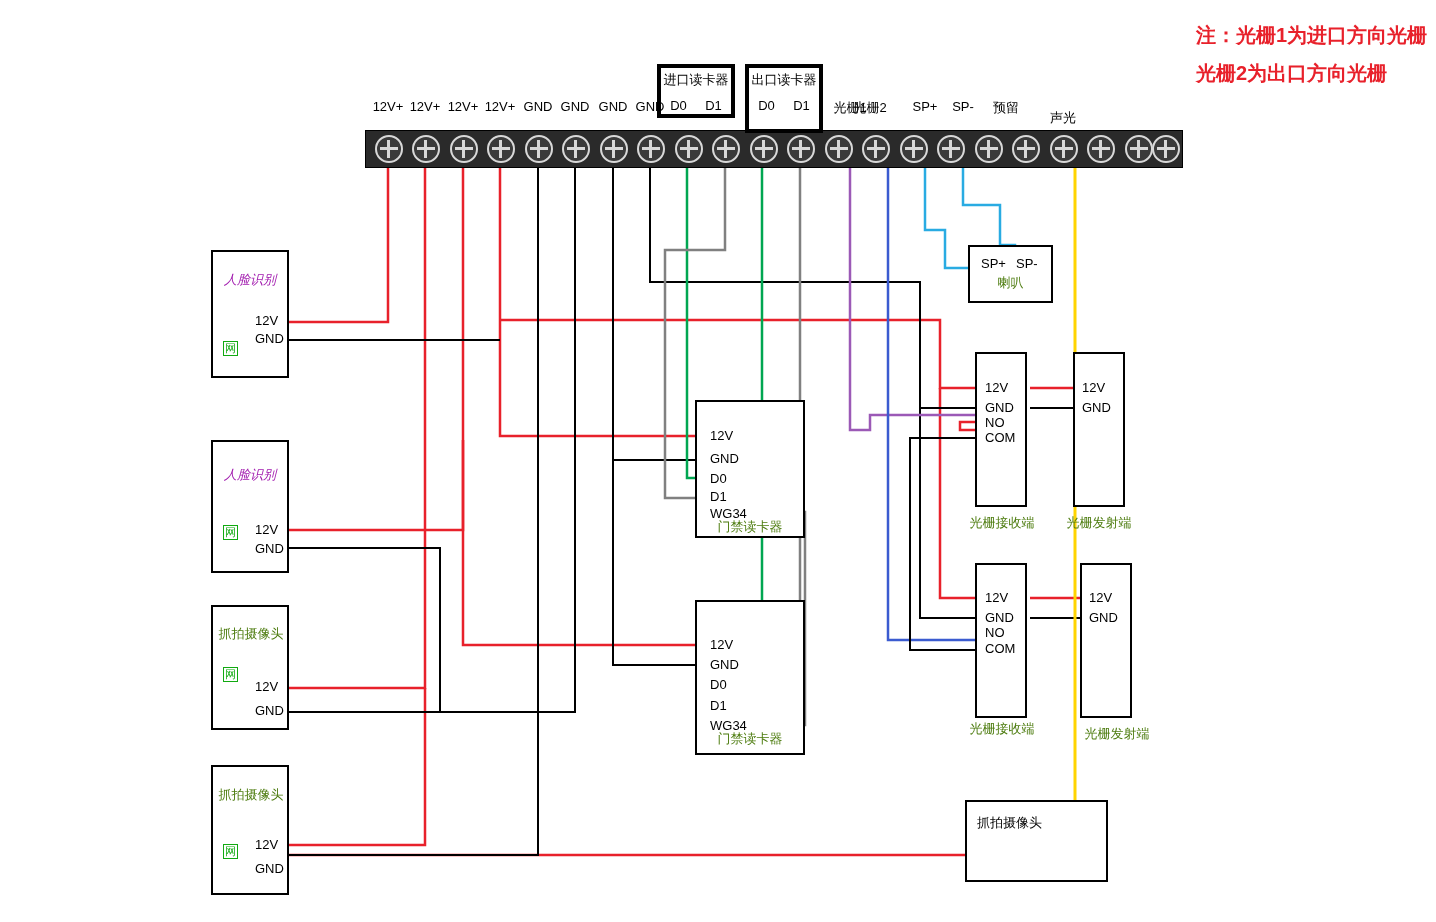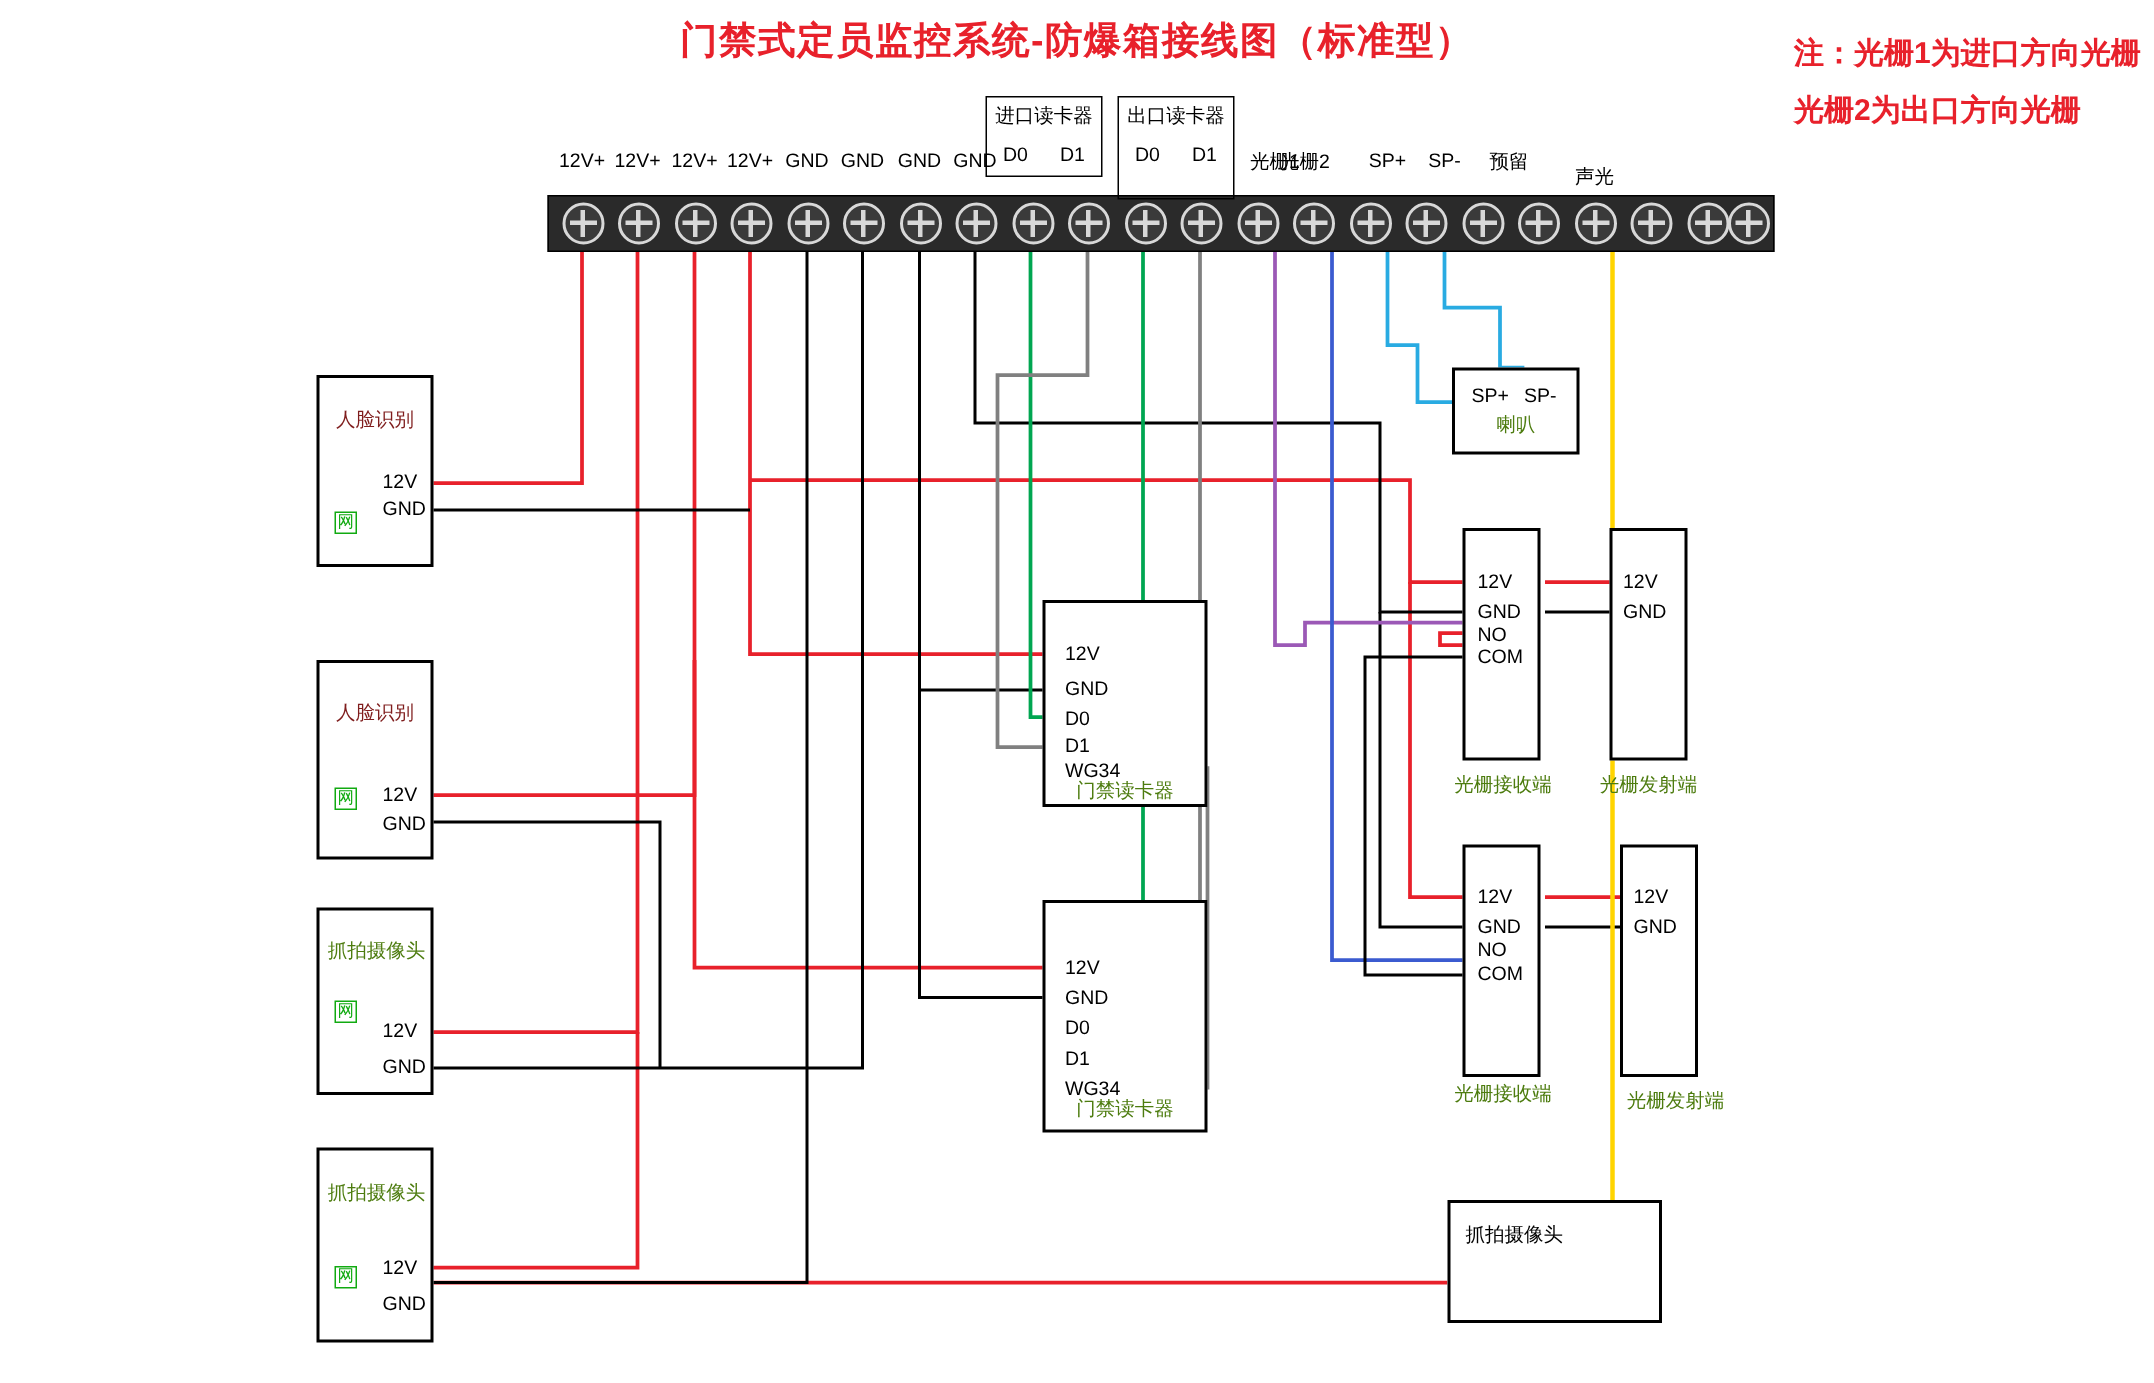--- a/index.html
+++ b/index.html
@@ -33,44 +33,43 @@
   .screw:before,.screw:after{
     content:"";position:absolute;background:#d8d8d8;
   }
   .screw:before{left:3px;top:10px;width:18px;height:3px;}
   .screw:after{left:10px;top:3px;width:3px;height:18px;}
 
   .tlabel{
     position:absolute;font-size:13px;color:#000;white-space:nowrap;text-align:center;
   }
   .tbox{
-    position:absolute;border:1px solid #000000;box-sizing:border-box;
+    position:absolute;border:4px solid #000000;box-sizing:border-box;
     font-size:13px;color:#000;text-align:center;
   }
   .tbox .tb-title{margin-top:3px;}
   .tbox .tb-pins{margin-top:9px;display:flex;justify-content:space-around;}
 
   .dev{
     position:absolute;border:2px solid #000;box-sizing:border-box;background:#fff;
     font-size:13px;color:#000;
   }
   .devlabel{position:absolute;font-size:13px;color:#4d7c0f;white-space:nowrap;text-align:center;}
   .pin{position:absolute;font-size:13px;color:#000;white-space:nowrap;}
-  .red{color:#7f1d1d;}
+  .red{color:#a21caf;font-style:italic;}
   .netico{
     position:absolute;width:15px;height:15px;border:1px solid #11aa11;box-sizing:border-box;
     color:#11aa11;font-size:11px;line-height:13px;text-align:center;
   }
 </style>
 </head>
 <body>
 
 <div id="stage">
 
-  <div class="title">门禁式定员监控系统-防爆箱接线图（标准型）</div>
   <div class="note note1">注：光栅1为进口方向光栅</div>
   <div class="note note2">光栅2为出口方向光栅</div>
 
   <svg class="wires" viewBox="0 0 1436 922">
     <g fill="none" stroke-width="2.5">
 
       <path d="M388,168 L388,322 L285,322" stroke="#e8212b"></path>
 
       <path d="M425,168 L425,688 L285,688" stroke="#e8212b"></path>
 

